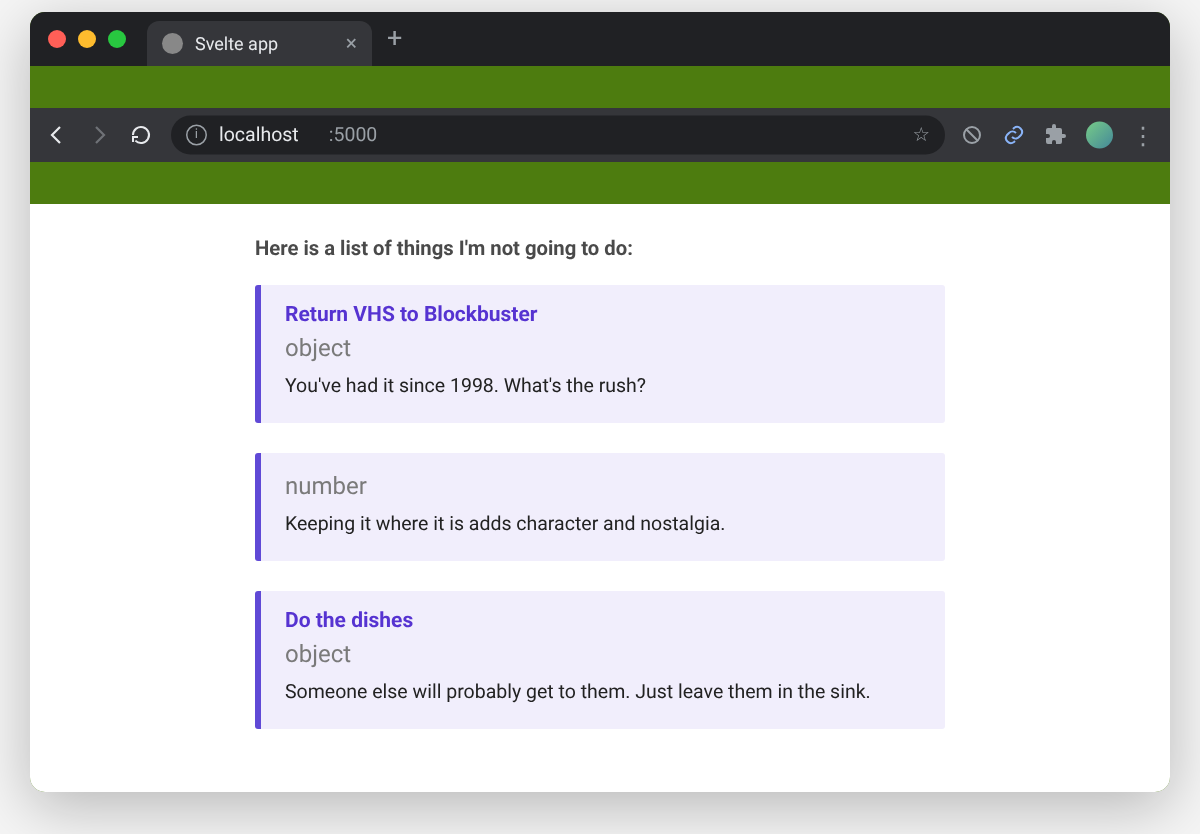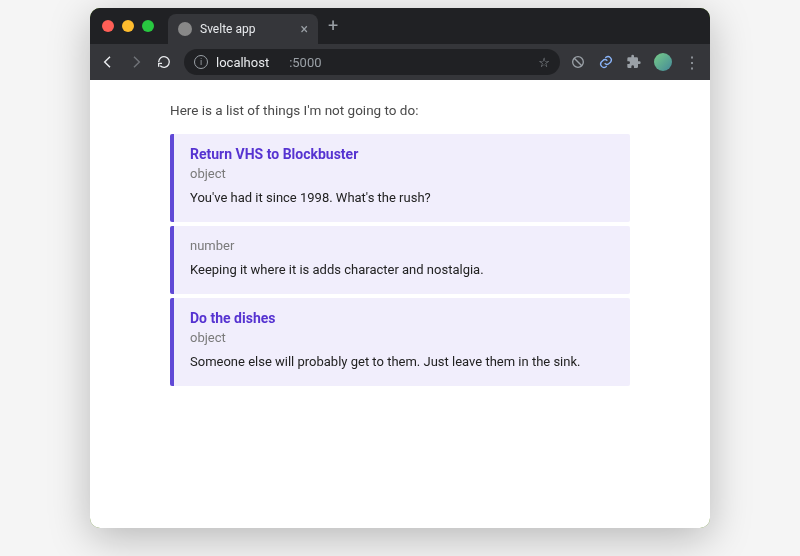--- a/index.html
+++ b/index.html
@@ -4,29 +4,30 @@
   <style>
     * { margin: 0; padding: 0; box-sizing: border-box; }
     body {
       font-family: -apple-system, BlinkMacSystemFont, "Segoe UI", Roboto, sans-serif;
       background: #f5f5f5;
       width: 800px;
       height: 556px;
       overflow: hidden;
     }
     .browser-window {
-      width: 620px;
+      width: 760px;
       height: 520px;
       margin: 8px auto;
       background: #4d7c0f;
       border-radius: 10px;
       box-shadow: 0 10px 40px rgba(0,0,0,0.25);
       overflow: hidden;
       display: flex;
       flex-direction: column;
+      gap: 28px;
     }
     .titlebar {
       background: #202124;
       height: 36px;
       display: flex;
       align-items: center;
       padding: 0 12px;
     }
     .traffic-lights { display: flex; gap: 8px; margin-right: 14px; }
     .tl { width: 12px; height: 12px; border-radius: 50%; }
@@ -117,37 +118,38 @@
     .page-title {
       font-size: 26px;
       font-weight: 800;
       color: #1a1a1a;
       margin-bottom: 14px;
     }
     .intro {
       font-size: 13.5px;
       color: #4a4a4a;
       margin-bottom: 16px;
+      font-weight: bold;
     }
     .card {
       background: #f1eefc;
       border-left: 4px solid #6049d6;
       border-radius: 2px;
       padding: 12px 16px 14px;
-      margin-bottom: 4px;
+      margin-bottom: 20px;
     }
     .card-title {
       color: #5633d1;
       font-weight: 700;
       font-size: 14px;
       margin-bottom: 4px;
     }
     .card-type {
       color: #7a7a7a;
-      font-size: 13px;
+      font-size: 16px;
       margin-bottom: 8px;
     }
     .card-desc {
       color: #222;
       font-size: 13px;
       line-height: 1.45;
     }
   </style>
 </head>
 <body>

